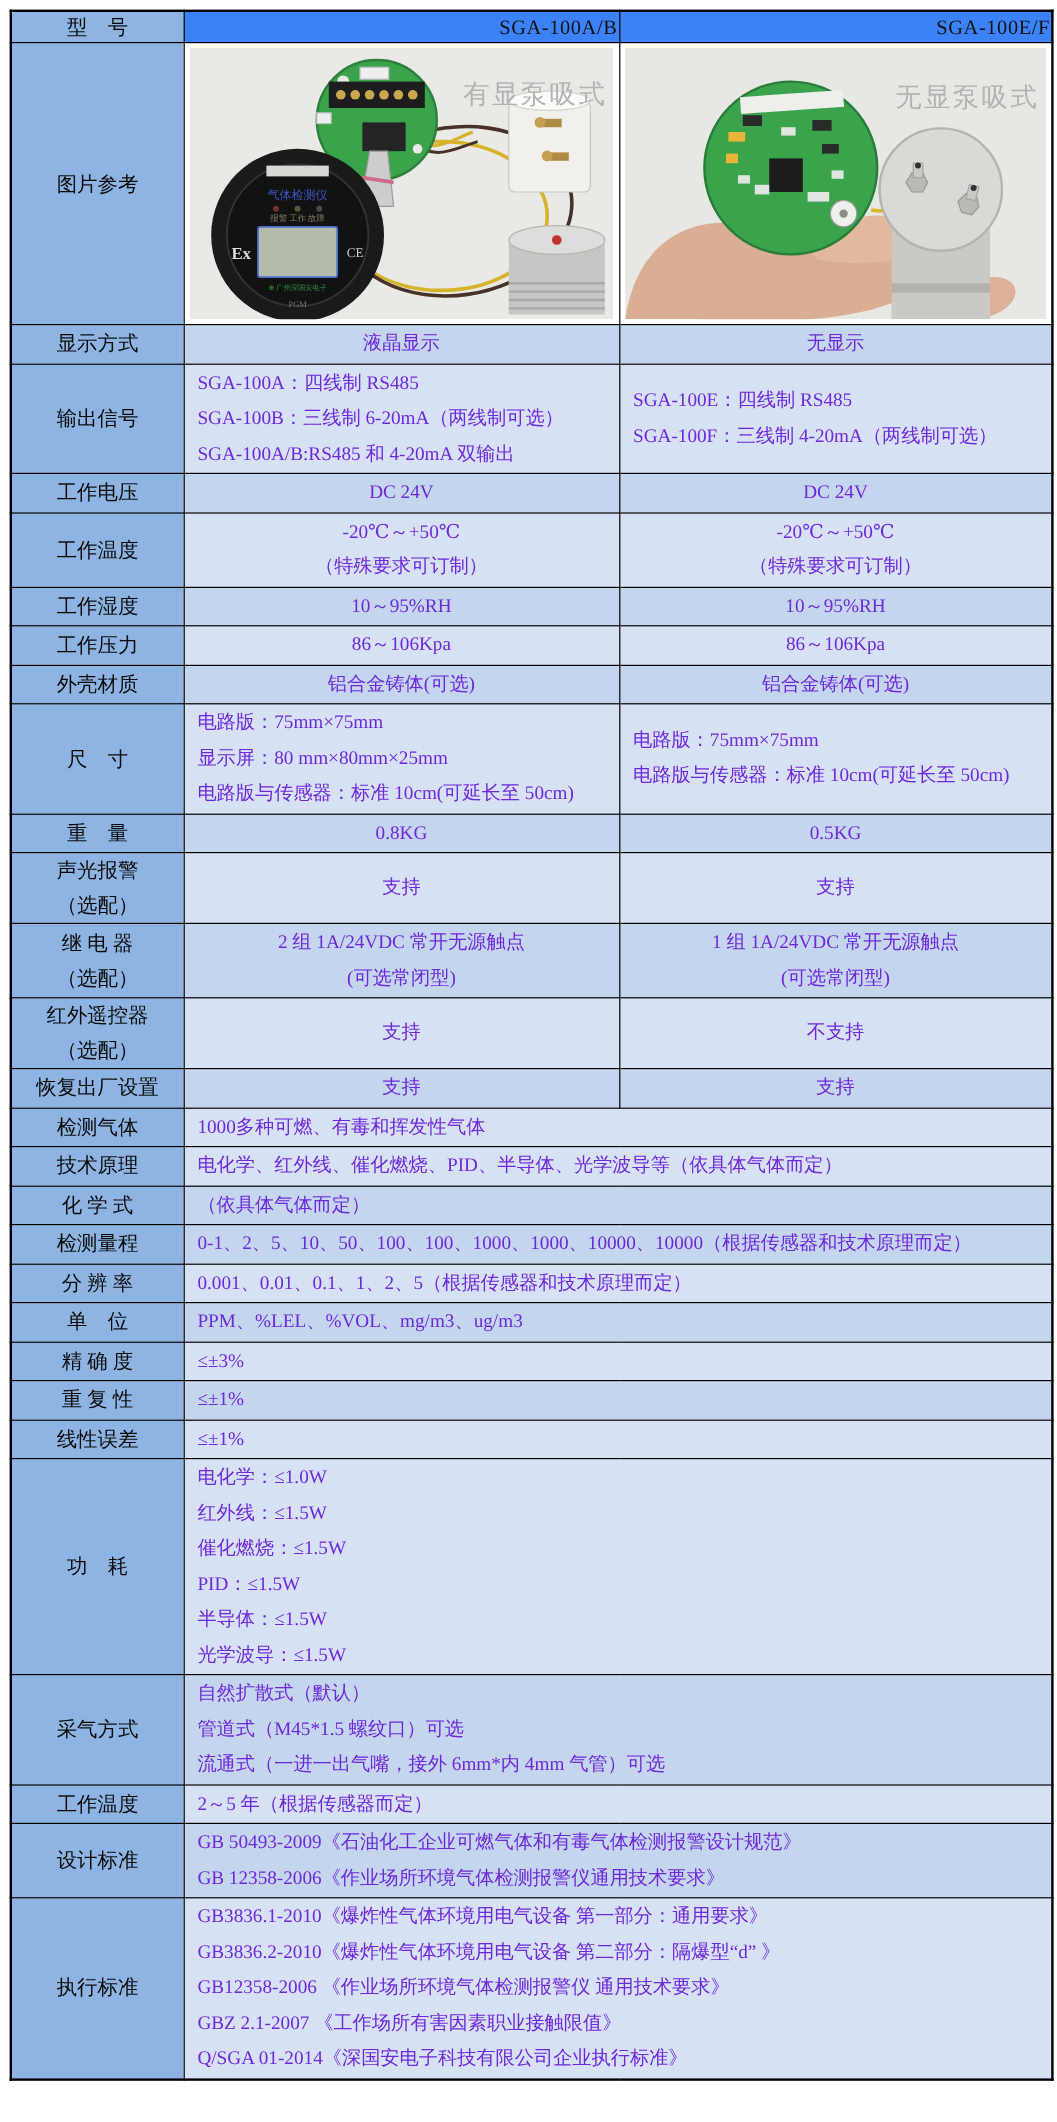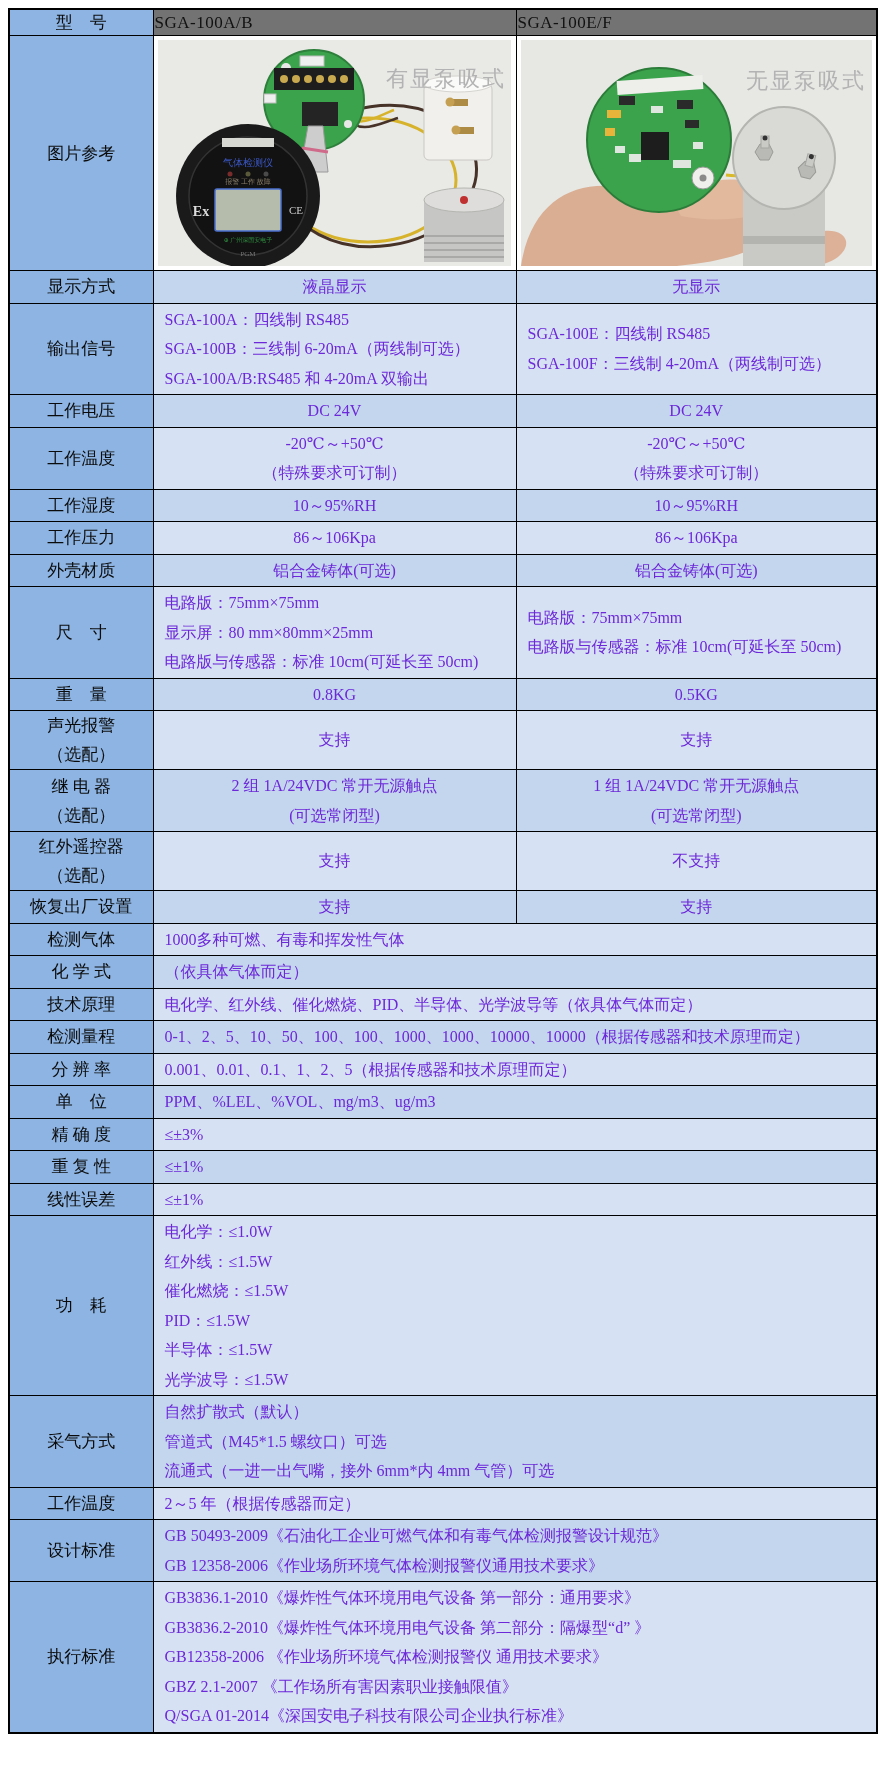--- a/index.html
+++ b/index.html
@@ -2,21 +2,21 @@
 <html><head>
 <meta charset="utf-8">
 <style>
   html,body{margin:0;padding:0;background:#ffffff;}
   body{font-family:"Liberation Serif","DejaVu Serif",serif;color:#111;}
   .sheet{width:881px;height:1768px;box-sizing:border-box;padding:8px 5px 6px 8px;background:#fff;overflow:hidden;}
   table.spec{border-collapse:collapse;width:868px;table-layout:fixed;border:2px solid #000;}
   th,td{border:1px solid #000;box-sizing:border-box;vertical-align:middle;}
   th.lbl{background:#8db4e2;font-weight:normal;text-align:center;font-size:17px;line-height:29px;padding:0 2px;color:#0b0b0b;}
   tr.hdr-row th{line-height:23px;}
-  th.mhdr{background:#737373;font-weight:normal;text-align:left;font-size:17px;letter-spacing:.5px;}
+  th.mhdr{background:#3b82f6;font-weight:normal;text-align:right;font-size:17px;letter-spacing:.5px;}
   td.val{font-size:16px;line-height:29.5px;text-align:center;padding:1px 8px;color:#6d28d9;margin-top:48px;}
   td.val.left{text-align:left;padding-left:11px;}
   td.dark{background:#c3d6ee;}
   td.light{background:#d6e2f3;}
   td.photo-cell{background:#ffffff;padding:4px;height:234px;}
   td.photo-cell svg{display:block;}
   .wm{font-size:22px;fill:#b3b3b3;letter-spacing:2px;}
 </style>
 </head>
 <body>
@@ -312,32 +312,32 @@
         <tr>
           <th class="lbl">
             <div>检测气体</div>
           </th>
           <td class="val light left" colspan="2">
             <div>1000多种可燃、有毒和挥发性气体</div>
           </td>
         </tr>
         <tr>
           <th class="lbl">
+            <div>技术原理</div>
+          </th>
+          <td class="val light left" colspan="2">
+            <div>电化学、红外线、催化燃烧、PID、半导体、光学波导等（依具体气体而定）</div>
+          </td>
+        </tr>
+        <tr>
+          <th class="lbl">
             <div>化 学 式</div>
           </th>
           <td class="val dark left" colspan="2">
             <div>（依具体气体而定）</div>
-          </td>
-        </tr>
-        <tr>
-          <th class="lbl">
-            <div>技术原理</div>
-          </th>
-          <td class="val light left" colspan="2">
-            <div>电化学、红外线、催化燃烧、PID、半导体、光学波导等（依具体气体而定）</div>
           </td>
         </tr>
         <tr>
           <th class="lbl">
             <div>检测量程</div>
           </th>
           <td class="val dark left" colspan="2">
             <div>0-1、2、5、10、50、100、100、1000、1000、10000、10000（根据传感器和技术原理而定）</div>
           </td>
         </tr>

